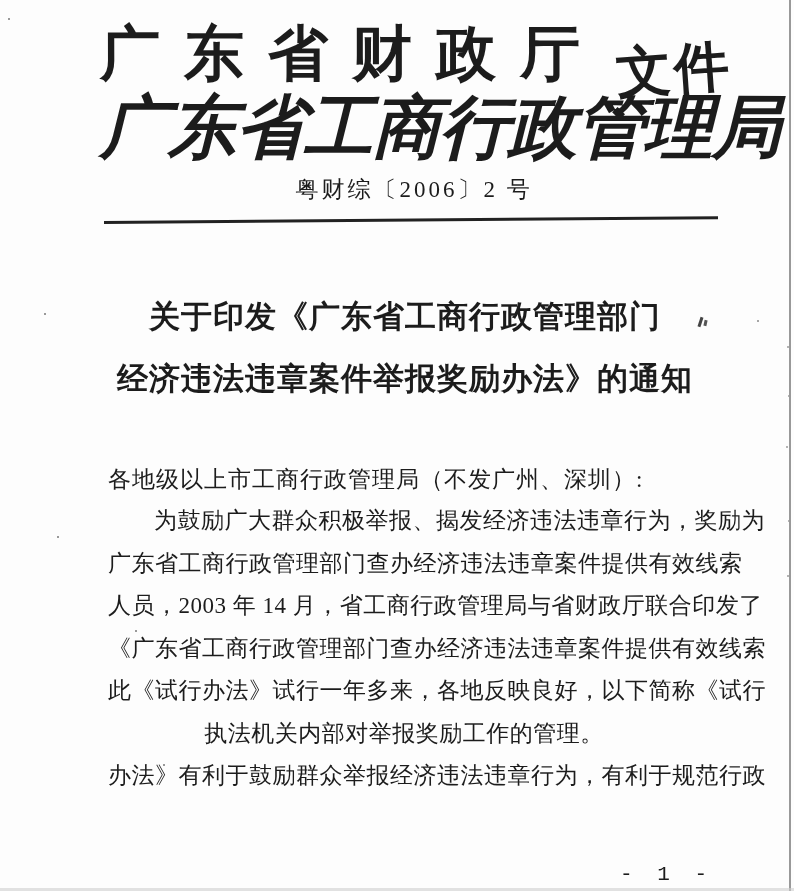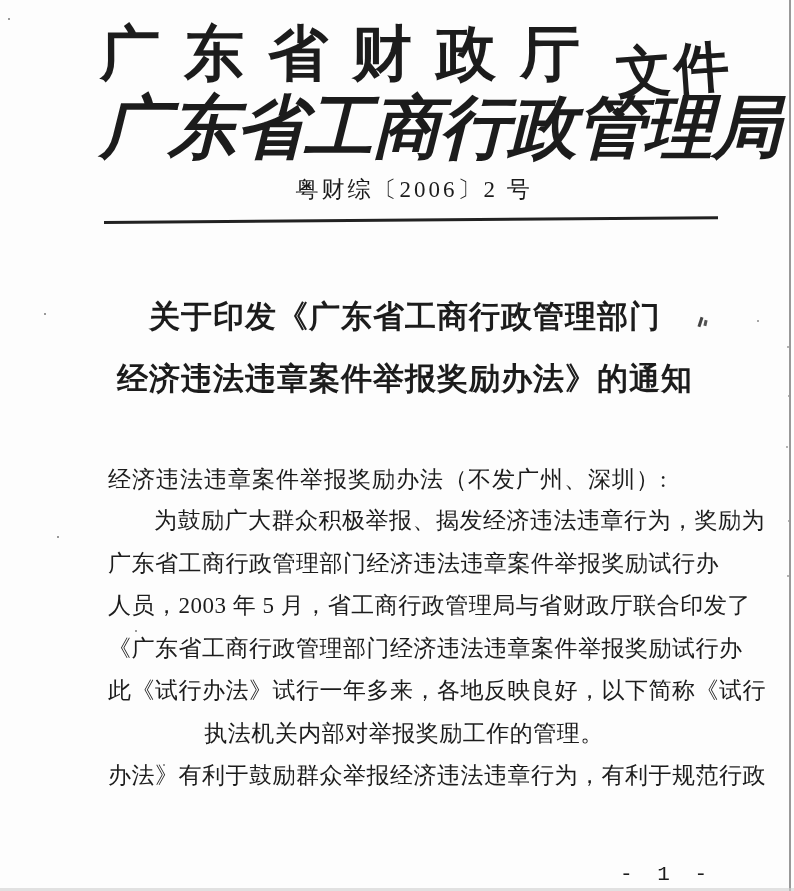--- a/index.html
+++ b/index.html
@@ -156,27 +156,27 @@
 
   <div class="doc-number">粤财综〔2006〕2 号</div>
 
   <div class="rule"></div>
 
   <div class="title">
     <div class="title-line">关于印发《广东省工商行政管理部门</div>
     <div class="title-line">经济违法违章案件举报奖励办法》的通知</div>
   </div>
 
-  <div class="salutation">经济违法违章案件举报奖励办法（不发广州、深圳）:</div>
+  <div class="salutation">各地级以上市工商行政管理局（不发广州、深圳）:</div>
 
   <div class="paragraph">
     <div class="bline indent">为鼓励广大群众积极举报、揭发经济违法违章行为，奖励为</div>
-    <div class="bline">广东省工商行政管理部门经济违法违章案件举报奖励试行办</div>
-    <div class="bline">人员，2003 年 5 月，省工商行政管理局与省财政厅联合印发了</div>
-    <div class="bline">《广东省工商行政管理部门经济违法违章案件举报奖励试行办</div>
+    <div class="bline">广东省工商行政管理部门查办经济违法违章案件提供有效线索</div>
+    <div class="bline">人员，2003 年 14 月，省工商行政管理局与省财政厅联合印发了</div>
+    <div class="bline">《广东省工商行政管理部门查办经济违法违章案件提供有效线索</div>
     <div class="bline">此《试行办法》试行一年多来，各地反映良好，以下简称《试行</div>
     <div class="bline">执法机关内部对举报奖励工作的管理。</div>
     <div class="bline">办法》有利于鼓励群众举报经济违法违章行为，有利于规范行政</div>
   </div>
 
   <div class="page-number">- 1 -</div>
 
   <div class="scan-edge-right"></div>
   <div class="scan-edge-bottom"></div>
   <span class="ink-mark"></span>

